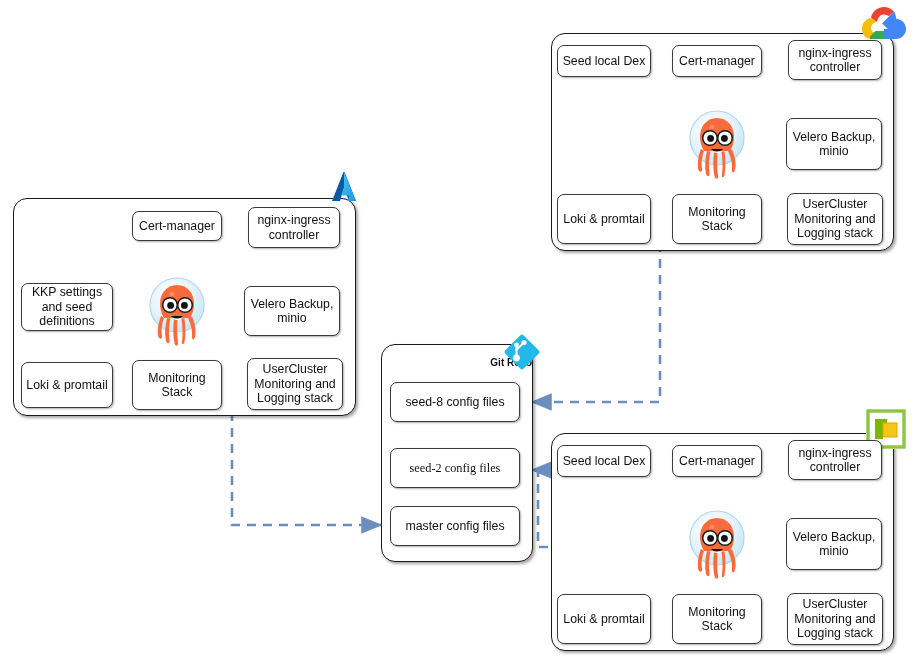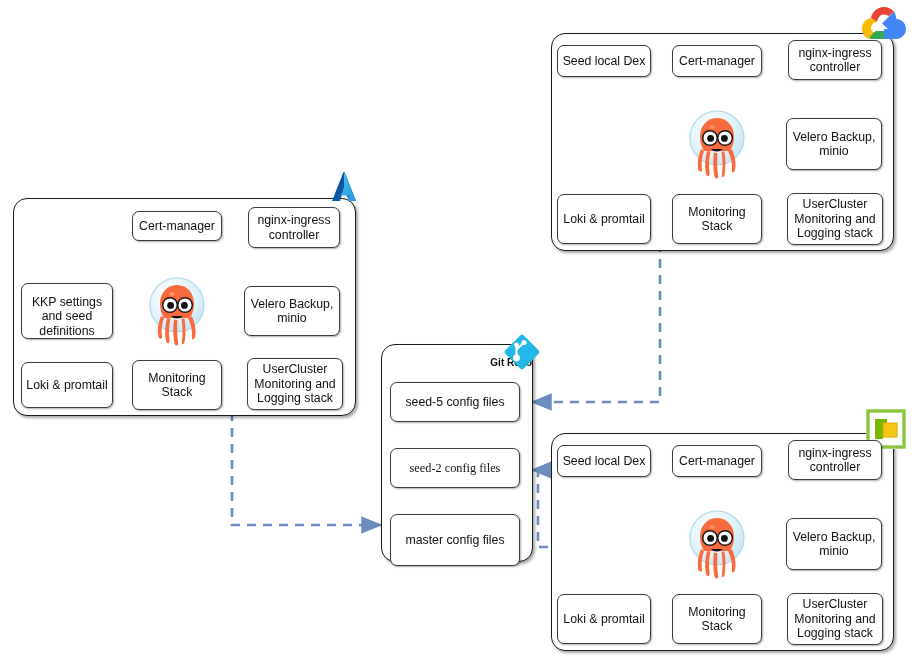--- a/index.html
+++ b/index.html
@@ -95,21 +95,21 @@
     <path d="M20.5,4 L9,33 L17,33 L21,20 L26,33 L33,33 L21.5,4 Z" fill="url(#azg1)"></path>
     <path d="M21,4 L33,33 L24,33 L26.5,27.5 L18,27.5 L21,20 Z" fill="url(#azg2)"></path>
   </svg>
 
   <div class="node" style="left:132px;top:211px;width:90px;height:30px;">
     <span>Cert-manager</span>
   </div>
   <div class="node" style="left:248px;top:207px;width:92px;height:41px;">
     <span>nginx-ingress controller</span>
   </div>
-  <div class="node" style="left:21px;top:283px;width:92px;height:56px;align-items:flex-end;">
+  <div class="node" style="left:21px;top:283px;width:92px;height:48px;">
     <span>KKP settings and seed definitions</span>
   </div>
   <div class="node" style="left:244px;top:286px;width:96px;height:50px;">
     <span>Velero Backup, minio</span>
   </div>
   <div class="node" style="left:21px;top:362px;width:92px;height:46px;">
     <span>Loki &amp; promtail</span>
   </div>
   <div class="node" style="left:132px;top:360px;width:90px;height:50px;">
     <span>Monitoring Stack</span>
@@ -192,26 +192,26 @@
     <g stroke="#ffffff" stroke-width="2.1" fill="none" stroke-linecap="round">
       <path d="M13.5,24 L13.5,12.5"></path>
       <path d="M13.5,16.5 L20,10.5"></path>
     </g>
     <circle cx="13.5" cy="25" r="3.4" fill="#ffffff"></circle>
     <circle cx="21" cy="9.5" r="2.6" fill="#ffffff"></circle>
     <circle cx="13.5" cy="12" r="2.4" fill="#ffffff"></circle>
   </svg>
 
   <div class="node" style="left:390px;top:382px;width:130px;height:40px;">
-    <span>seed-5 config files</span>
+    <span>seed-8 config files</span>
   </div>
   <div class="node" style="left:390px;top:448px;width:130px;height:40px;font-family:Liberation Serif, serif;">
     <span>seed-2 config files</span>
   </div>
-  <div class="node" style="left:390px;top:506px;width:130px;height:52px;margin-top:8px;">
+  <div class="node" style="left:390px;top:506px;width:130px;height:40px;">
     <span>master config files</span>
   </div>
 
   <svg class="octo" style="left:148px;top:275px;" viewBox="0 0 58 78">
     <defs>
       <radialGradient id="bub" cx="38%" cy="32%" r="72%">
         <stop offset="0" stop-color="#ffffff" stop-opacity="0.95"></stop>
         <stop offset="0.55" stop-color="#E3F3FA" stop-opacity="0.9"></stop>
         <stop offset="1" stop-color="#BFE2F2" stop-opacity="0.85"></stop>
       </radialGradient>

